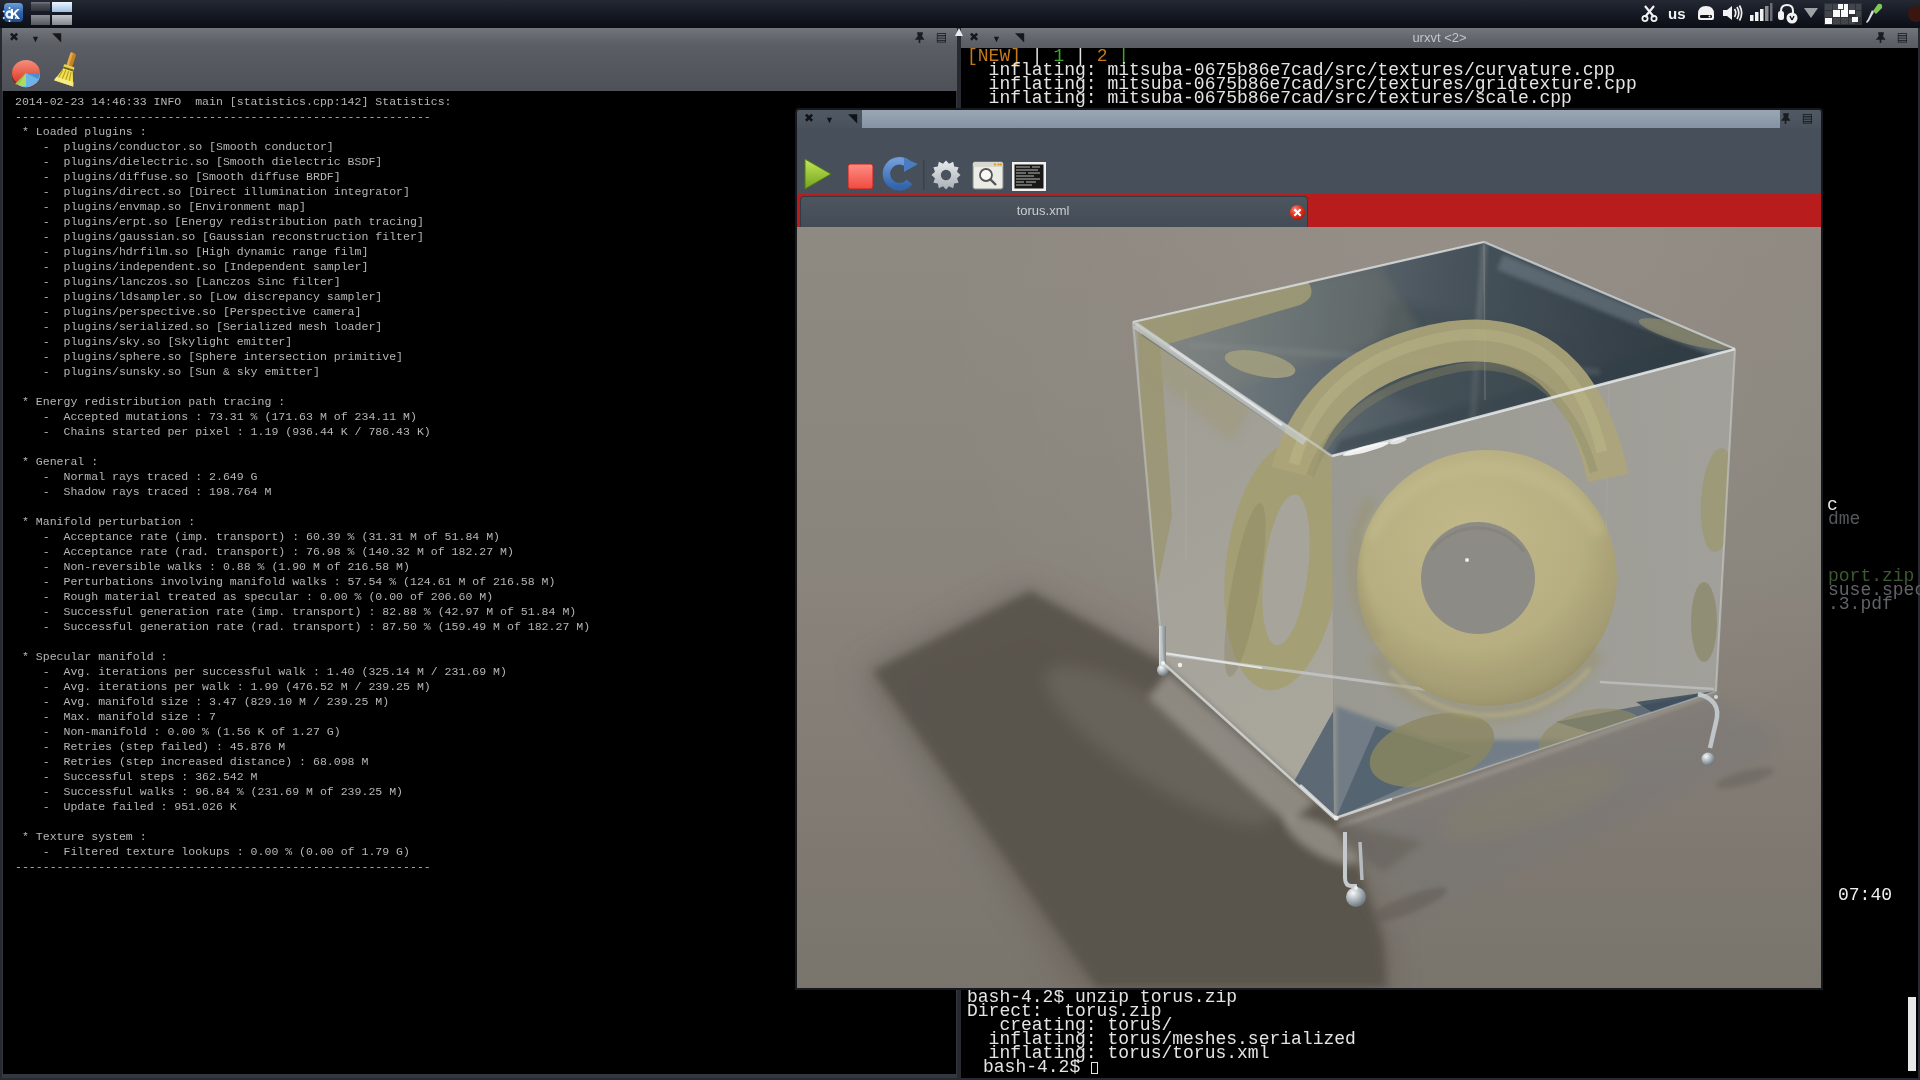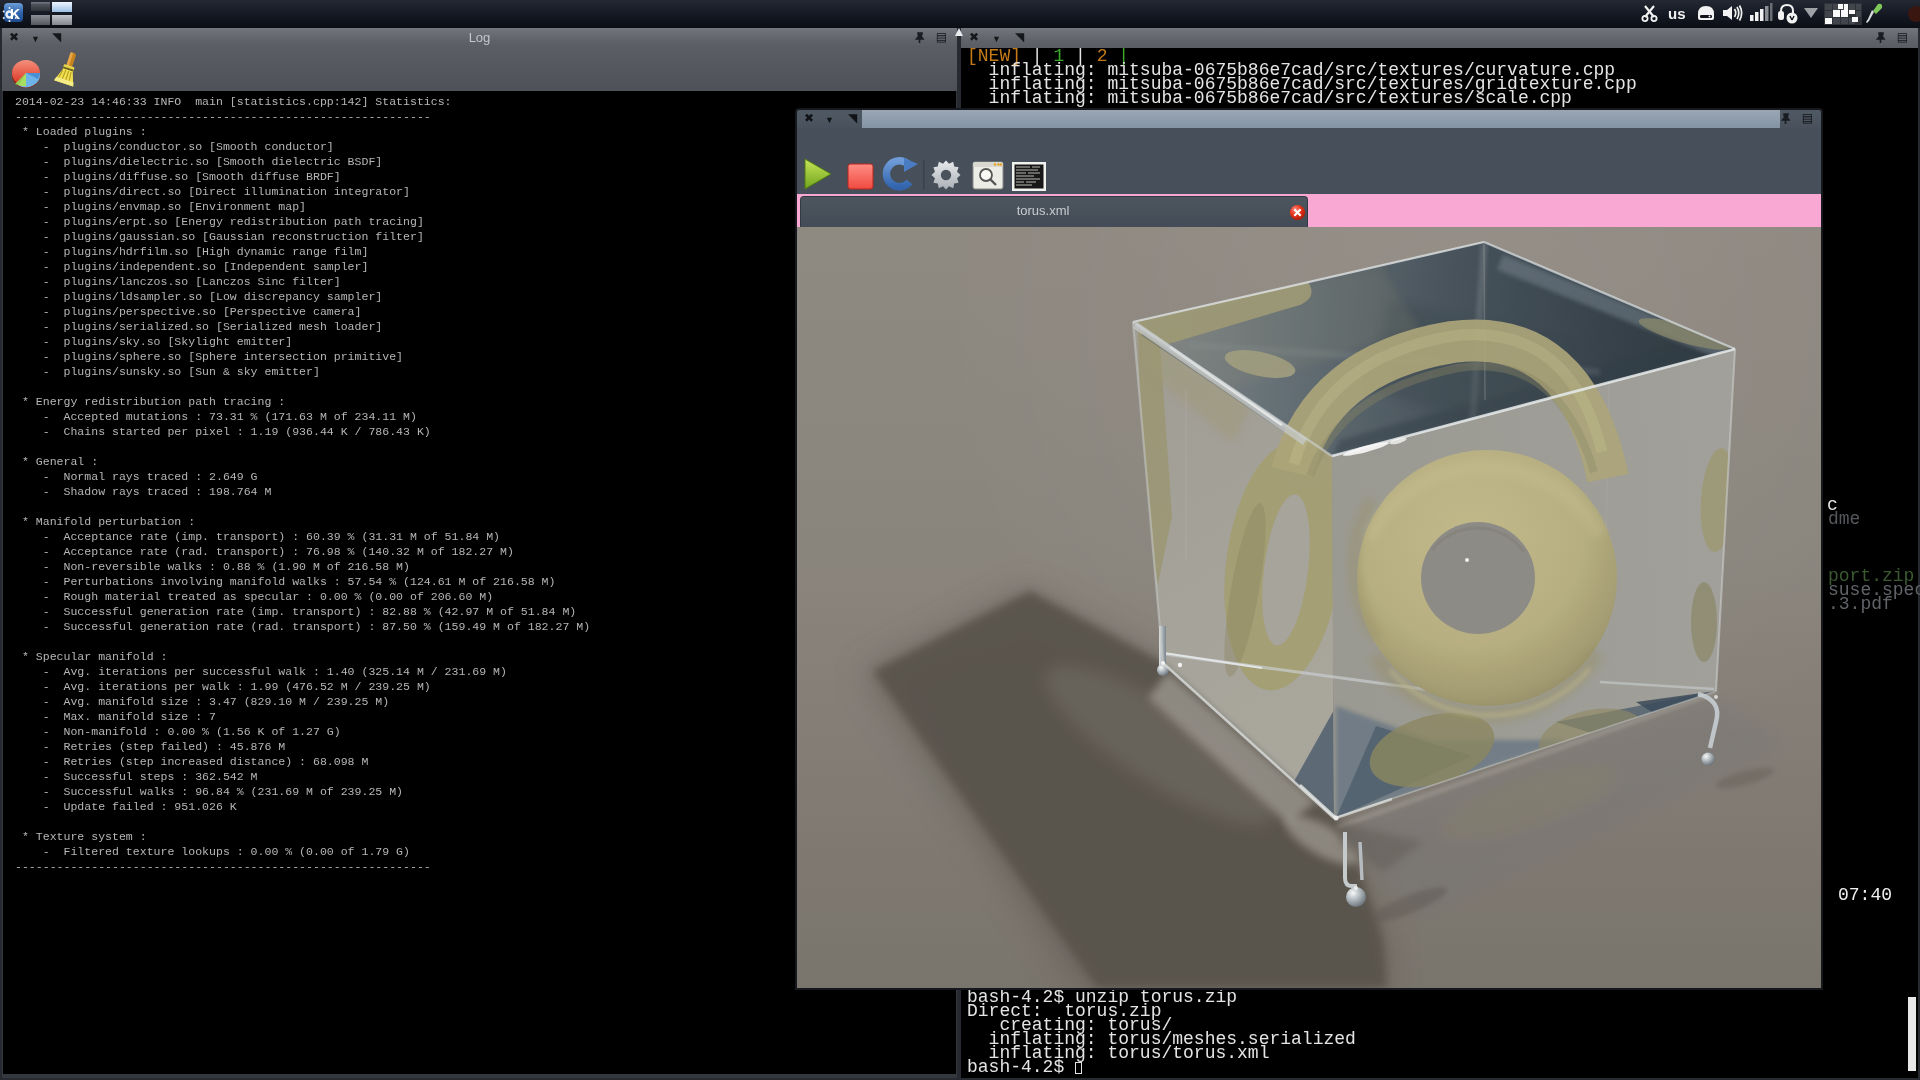--- a/index.html
+++ b/index.html
@@ -20,21 +20,21 @@
 .uxline{position:absolute;font-family:"Liberation Mono",monospace;font-size:18px;line-height:14px;white-space:pre;color:#e4e4e4}
 
 #mits{position:absolute;left:795px;top:108px;width:1028px;height:882px;background:#47505a;border:2px solid #16181d;border-radius:4px 4px 0 0}
 #mtitle{position:absolute;left:0;top:0;right:0;height:18px;background:linear-gradient(#4f5964,#49525c);border-radius:3px 3px 0 0}
 #mtitlelight{position:absolute;left:65px;top:0;width:918px;height:18px;background:linear-gradient(#9aa6b4,#8493a3)}
 #mtitletext{position:absolute;left:0;top:1px;width:100%;text-align:center;color:#f0f3f6;font-size:13px;letter-spacing:.3px;word-spacing:6px}
 #mmenu{position:absolute;left:0;top:18px;right:0;height:26px;background:linear-gradient(#4d5660,#47505a)}
 .mitem{position:absolute;top:4px;color:#dfe3e7;font-size:13px}
 .mitem u{text-decoration-thickness:1px;text-underline-offset:2px}
 #mtool{position:absolute;left:0;top:44px;right:0;height:42px}
-#mtabbar{position:absolute;left:0;top:84px;right:0;height:33px;background:#f9a8d4}
+#mtabbar{position:absolute;left:0;top:84px;right:0;height:33px;background:#b91c1c}
 #mtab{position:absolute;left:3px;top:2px;width:508px;height:31px;background:linear-gradient(#4d565f,#434c56);border:1px solid #323a43;border-bottom:0;border-radius:4px 4px 0 0}
 #mtabtext{position:absolute;left:0;top:6px;width:508px;padding-right:24px;text-align:center;color:#c8ccd1;font-size:13px}
 #mrender{position:absolute;left:0;top:117px;width:1024px;height:761px}
 </style></head><body>
 
 <div id="panel">
   <svg class="abs" style="left:0;top:0" width="1920" height="28" viewBox="0 0 1920 28">
     <defs>
       <linearGradient id="kbg" x1="0" y1="0" x2="0" y2="1">
           <stop offset="0" stop-color="#6f9fd8"></stop>
@@ -147,21 +147,20 @@
 
 <div id="logwin">
   <div class="titlebar">
     <div class="tbtn" style="left:7px">✖</div>
     <div class="tbtn" style="left:29px;font-size:9px;top:5px">▼</div>
     <div class="tbtn" style="left:50px">◥</div>
     <div class="tbtn" style="right:32px;top:4px"><svg width="11" height="12" viewBox="0 0 11 12">
           <path d="M4 1 L8 1 L7.2 4.5 L9 7 L2.5 7 L4.6 4.5 Z M5.5 7 L5.5 11" stroke="#1a1d21" stroke-width="1.6" fill="#1a1d21"></path>
         </svg></div>
     <div class="tbtn" style="right:10px">▤</div>
-    <div class="wtitle">Log</div>
   </div>
   <div id="logtool">
     <svg class="abs" style="left:0;top:0" width="200" height="43" viewBox="0 0 200 43">
       <defs>
         <linearGradient id="pie1" x1="0" y1="0" x2="0" y2="1">
             <stop offset="0" stop-color="#f4907c"></stop>
             <stop offset="1" stop-color="#d92e1c"></stop>
           </linearGradient>
       </defs>
       <ellipse cx="24" cy="27" rx="14" ry="13" fill="#8c1f12"></ellipse>
@@ -240,40 +239,41 @@
 
 <div id="urxvt">
   <div class="titlebar">
     <div class="tbtn" style="left:8px">✖</div>
     <div class="tbtn" style="left:31px;font-size:9px;top:5px">▼</div>
     <div class="tbtn" style="left:54px">◥</div>
     <div class="tbtn" style="right:32px;top:4px"><svg width="11" height="12" viewBox="0 0 11 12">
           <path d="M4 1 L8 1 L7.2 4.5 L9 7 L2.5 7 L4.6 4.5 Z M5.5 7 L5.5 11" stroke="#1a1d21" stroke-width="1.6" fill="#1a1d21"></path>
         </svg></div>
     <div class="tbtn" style="right:10px">▤</div>
+    <div class="wtitle">urxvt  &lt;2&gt;</div>
   </div>
   <div id="uxcontent">
     <div class="uxline" style="left:6px;top:1px"><span style="color:#c47a18">[NEW]</span><span style="color:#e4e4e4"> | </span><span style="color:#3aaa28">1</span><span style="color:#e4e4e4"> | </span><span style="color:#c47a18">2</span><span style="color:#3aaa28"> |</span></div>
     <div class="uxline" style="left:6px;top:15px">  inflating: mitsuba-0675b86e7cad/src/textures/curvature.cpp</div>
     <div class="uxline" style="left:6px;top:29px">  inflating: mitsuba-0675b86e7cad/src/textures/gridtexture.cpp</div>
     <div class="uxline" style="left:6px;top:43px">  inflating: mitsuba-0675b86e7cad/src/textures/scale.cpp</div>
 
     <div class="uxline" style="left:866px;top:450px;color:#e4e4e4">c</div>
     <div class="uxline" style="left:867px;top:464px;color:#55585c">dme</div>
     <div class="uxline" style="left:867px;top:521px;color:#3c5a32">port.zip</div>
     <div class="uxline" style="left:867px;top:535px;color:#606368">suse.spec</div>
     <div class="uxline" style="left:867px;top:549px;color:#606368">.3.pdf</div>
     <div class="uxline" style="left:877px;top:840px;color:#efefef">07:40</div>
 
     <div class="uxline" style="left:6px;top:942px">bash-4.2$ unzip torus.zip</div>
     <div class="uxline" style="left:6px;top:956px">Direct:  torus.zip</div>
     <div class="uxline" style="left:6px;top:970px">   creating: torus/</div>
     <div class="uxline" style="left:6px;top:984px">  inflating: torus/meshes.serialized</div>
     <div class="uxline" style="left:6px;top:998px">  inflating: torus/torus.xml</div>
-    <div class="uxline" style="left:6px;top:1012px">bash-4.2$ <span style="display:inline-block;width:7px;height:12px;border:1px solid #e4e4e4;vertical-align:-2px"></span></div>
+    <div class="uxline" style="left:22px;top:1012px">bash-4.2$ <span style="display:inline-block;width:7px;height:12px;border:1px solid #e4e4e4;vertical-align:-2px"></span></div>
     <div class="abs" style="left:947px;top:949px;width:8px;height:74px;background:#e8e8e8"></div>
   </div>
 </div>
 
 <svg class="abs" style="left:950px;top:28px" width="18" height="8" viewBox="0 0 18 8">
     <path d="M9 0 L13 8 L5 8 Z" fill="#e8eaec"></path>
   </svg>
 
 <div id="mits">
   <div id="mtitle"></div>

